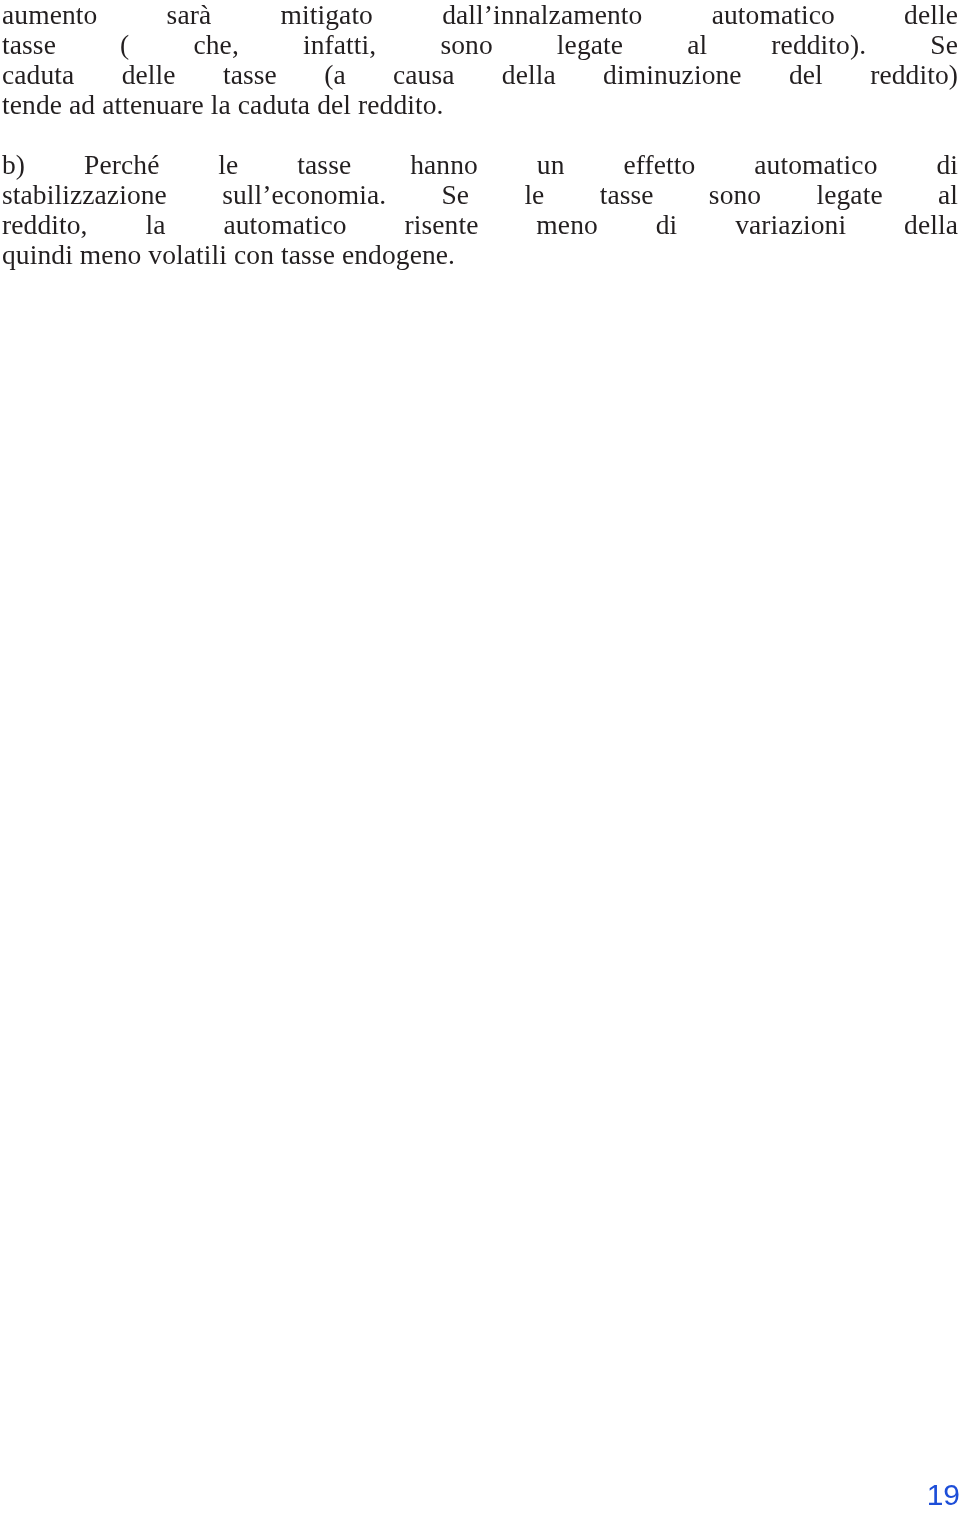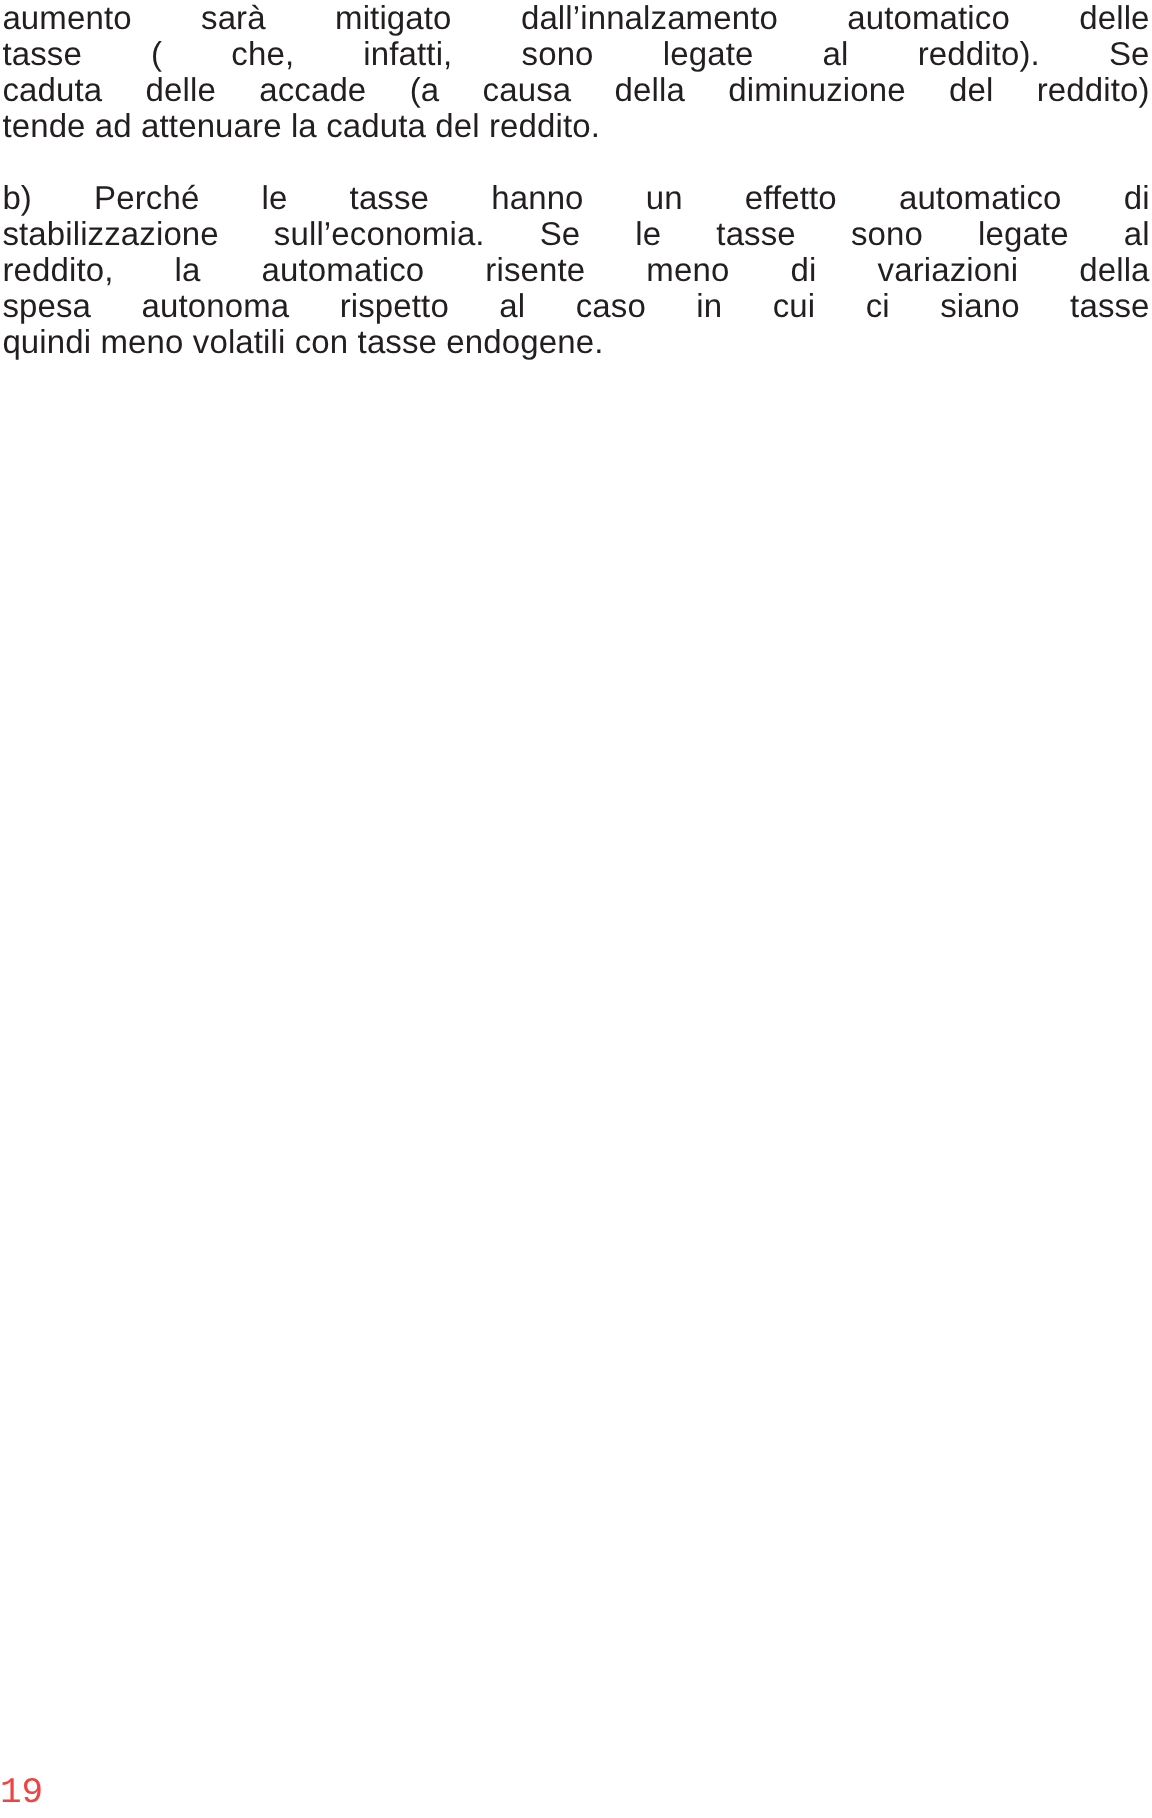--- a/index.html
+++ b/index.html
@@ -39,66 +39,65 @@
   .para-gap {
     height: 30px;
   }
 
   
   .jline {
     display: block;
     text-align: justify;
     text-align-last: justify;
     white-space: pre;
-    font-family: Liberation Sans, sans-serif;
+    font-family: Liberation Serif, serif;
     font-size: 27.5px;
     line-height: 30px;
     color: #231f20;
     height: 30px;
     overflow: visible;
   }
 
   .jline.last {
     text-align-last: left;
     text-align: left;
   }
 
   .page-number {
     position: absolute;
     left: 0;
     right: 0;
     top: 1480px;
-    text-align: left;
-    font-family: Liberation Mono, monospace;
+    text-align: right;
+    font-family: Liberation Sans, sans-serif;
     font-size: 30px;
     line-height: 30px;
-    color: #ef4444;
+    color: #1d4ed8;
   }
 </style>
 </head>
 <body>
 
 <div class="page">
 
   <div class="text-body">
 
     <div class="para">
       <span class="jline">aumento sarà mitigato dall’innalzamento automatico delle</span>
       <span class="jline">tasse ( che, infatti, sono legate al reddito). Se</span>
-      <span class="jline">caduta delle accade (a causa della diminuzione del reddito)</span>
+      <span class="jline">caduta delle tasse (a causa della diminuzione del reddito)</span>
       <span class="jline last">tende ad attenuare la caduta del reddito.</span>
     </div>
 
     <div class="para-gap"></div>
 
     <div class="para">
       <span class="jline">b) Perché le tasse hanno un effetto automatico di</span>
       <span class="jline">stabilizzazione sull’economia. Se le tasse sono legate al</span>
       <span class="jline">reddito, la automatico risente meno di variazioni della</span>
-      <span class="jline">spesa autonoma rispetto al caso in cui ci siano tasse</span>
       <span class="jline last">quindi meno volatili con tasse endogene.</span>
     </div>
 
   </div>
 
   <div class="page-number">19</div>
 
 </div>
 
 </body></html>

